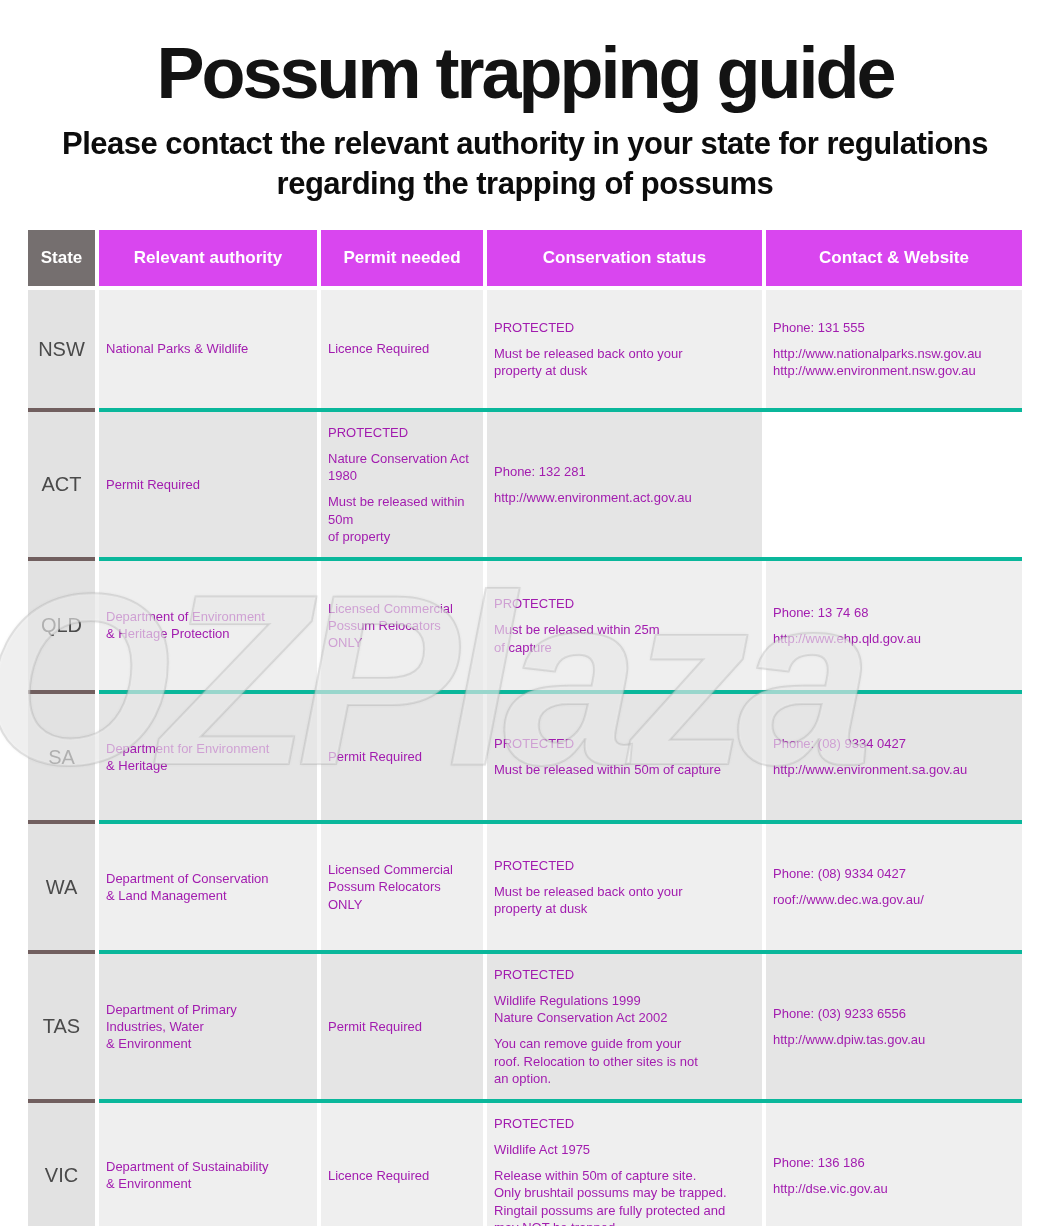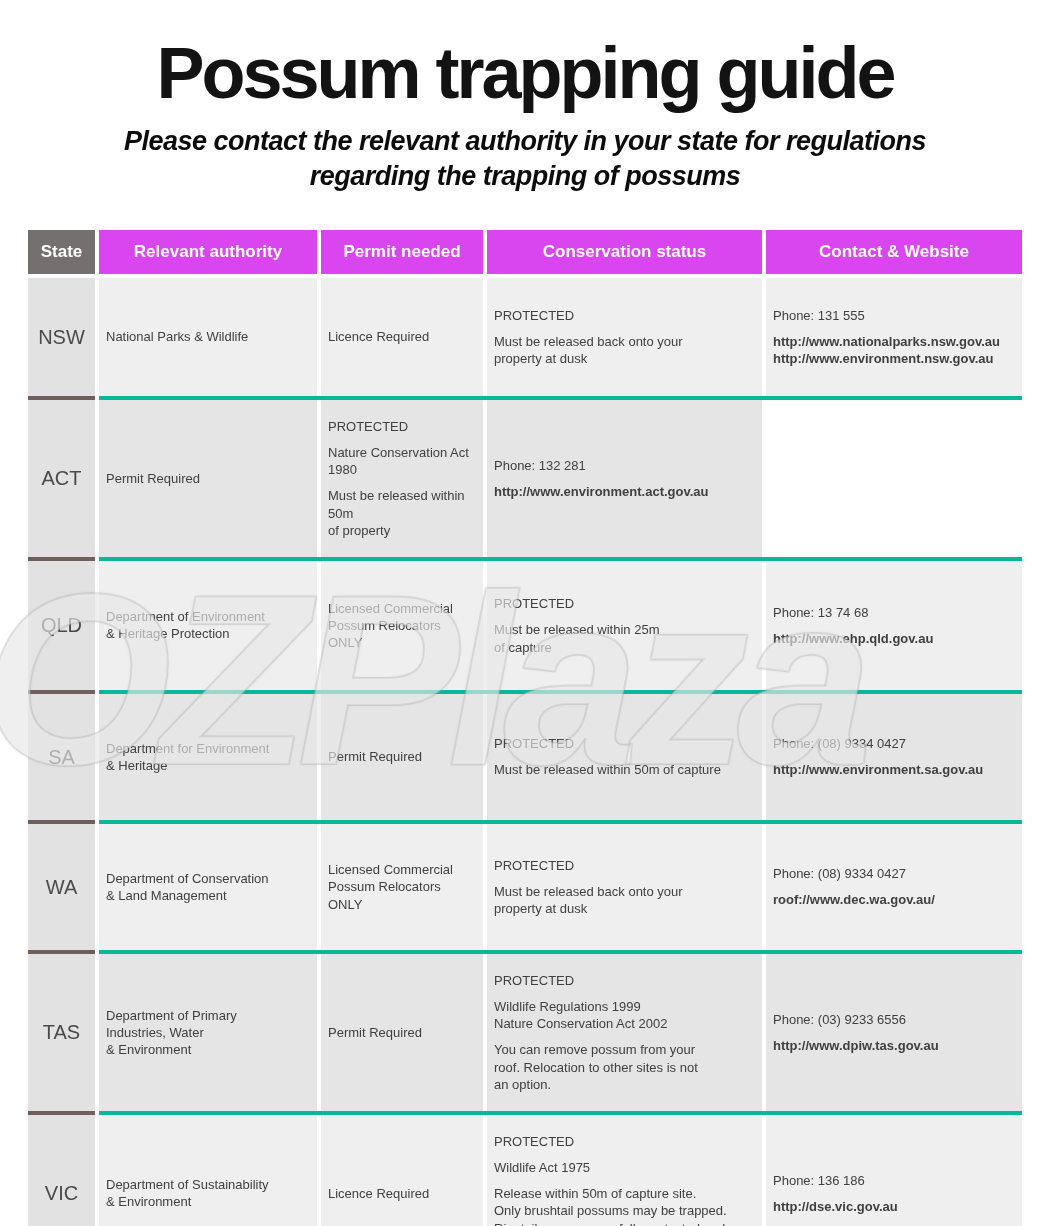--- a/index.html
+++ b/index.html
@@ -17,57 +17,56 @@
   .page-title {
     margin-top:36px;
     font-size:72px;
     font-weight:bold;
     letter-spacing:-3px;
     color:#131313;
     line-height:1.05;
   }
   .page-subtitle {
     margin-top:12px;
-    font-size:27px;
+    font-size:31px;
     font-weight:bold;
     letter-spacing:-0.5px;
     color:#0c0c0c;
     line-height:1.3;
     white-space:pre-line;
-    font-style:italic;
   }
 
   
   .table-wrap {
     position:absolute;
     left:28px; top:230px;
     width:994px;
   }
   .thead, .trow {
     display:grid;
     grid-template-columns:67px 218px 162px 275px 256px;
     column-gap:4px;
     background:#ffffff;
   }
-  .thead { height:44px; margin-bottom:4px; }
+  .thead { height:56px; margin-bottom:4px; }
   .th {
     background:#d946ef;
     color:#ffffff;
     font-weight:bold;
     font-size:17px;
     display:flex; align-items:center; justify-content:center;
     text-align:center;
   }
   .th-state { background:#756f6f; }
 
   .cell {
     display:flex; flex-direction:column; justify-content:center;
-    padding:18px 7px;
+    padding:12px 7px;
     font-size:13px;
-    color:#404040;
+    color:#a21caf;
     line-height:1.32;
     white-space:pre-line;
   }
   .cell-state {
     align-items:center; justify-content:center;
     font-size:20px;
     color:#4a4a4a;
     background:#e2e2e2 !important;
     white-space:normal;
     padding:12px;
@@ -88,21 +87,21 @@
     grid-template-columns:67px 923px;
     column-gap:4px;
     height:4px;
   }
   .sep-state { background:#715f5f; }
   .sep-main  { background:#0ab79b; }
 
   .para { margin:0; }
   .para + .para { margin-top:9px; }
   .contact-phone { margin:0; }
-  .contact-urls { margin-top:9px;font-weight:bold; }
+  .contact-urls { margin-top:9px; }
   .url-line { margin:0; }
 
   
   .watermark {
     position:absolute;
     left:-18px; top:552px;
     width:1085px;
     font-size:244px;
     line-height:1.05;
     font-weight:bold;
@@ -231,21 +230,21 @@
   </div>
 
   <div class="rowgroup">
     <div class="trow">
       <div class="cell cell-state">TAS</div>
       <div class="cell cell-authority">Department of Primary
 Industries, Water
 &amp; Environment</div>
       <div class="cell cell-permit">Permit Required</div>
       <div class="cell cell-status"><div class="para">PROTECTED</div><div class="para">Wildlife Regulations 1999
-Nature Conservation Act 2002</div><div class="para">You can remove possum from your
+Nature Conservation Act 2002</div><div class="para">You can remove guide from your
 roof. Relocation to other sites is not
 an option.</div></div>
       <div class="cell cell-contact">
         <div class="contact-phone">Phone: (03) 9233 6556</div>
         <div class="contact-urls"><div class="url-line">http://www.dpiw.tas.gov.au</div></div>
       </div>
     </div>
     <div class="sep">
       <div class="sep-state"></div>
       <div class="sep-main"></div>

